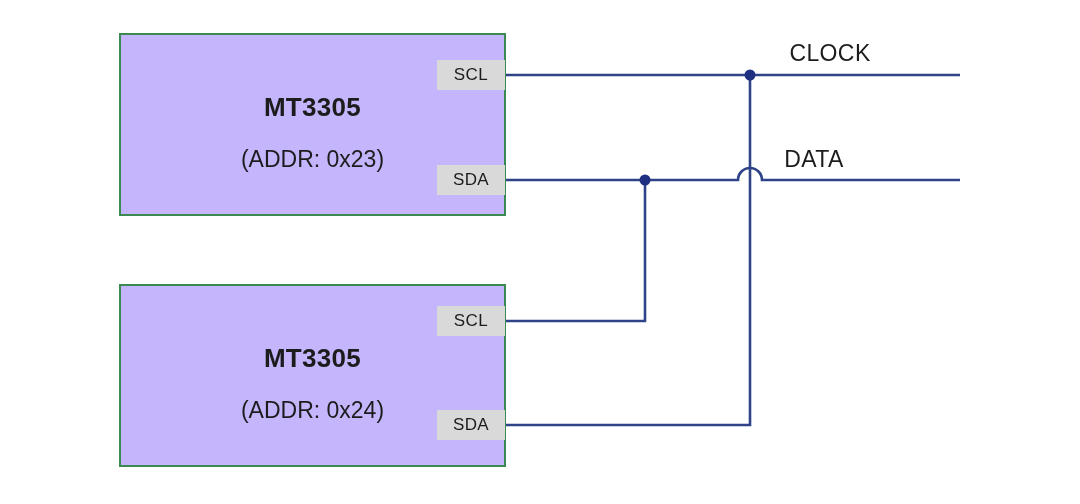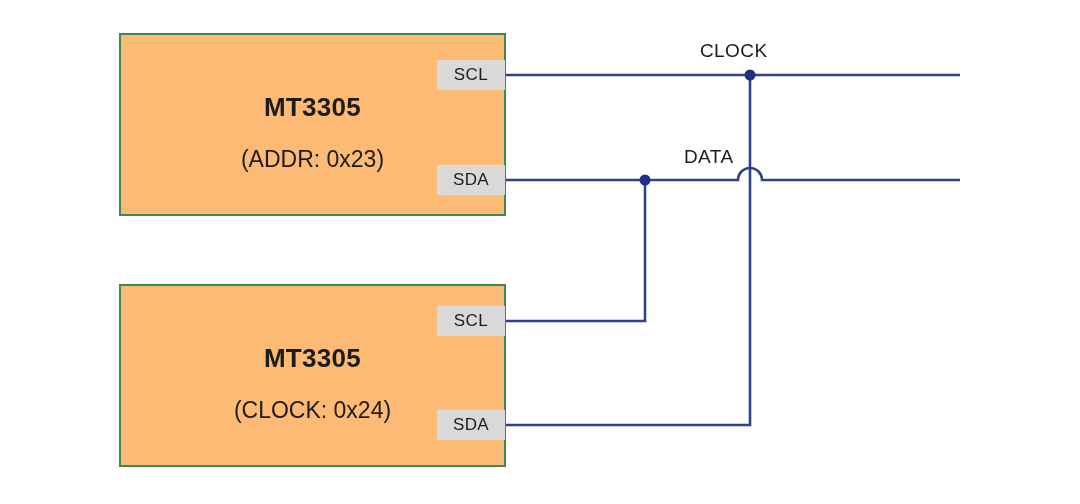--- a/index.html
+++ b/index.html
@@ -22,21 +22,21 @@
     left: 0;
     top: 0;
     width: 1080px;
     height: 504px;
     pointer-events: none;
   }
   .chip {
     position: absolute;
     box-sizing: border-box;
     border: 2px solid #3a8a52;
-    background: #fdba74;
+    background: #c4b5fd;
   }
   .chip-text {
     position: absolute;
     left: 0;
     width: 100%;
     text-align: center;
     color: #1c1c1c;
   }
   .chip-name {
     font-size: 26px;
@@ -55,22 +55,22 @@
     color: #1c1c1c;
     font-size: 17px;
     display: flex;
     align-items: center;
     justify-content: center;
     letter-spacing: 0.4px;
   }
   .bus-label {
     position: absolute;
     color: #1c1c1c;
-    font-size: 19px;
-    text-align: left;
+    font-size: 23px;
+    text-align: center;
     letter-spacing: 0.4px;
     white-space: nowrap;
   }
 </style>
 </head>
 <body>
 
 <div id="canvas">
 
   <svg class="wires" viewBox="0 0 1080 504">
@@ -88,21 +88,21 @@
 
   <div class="chip" style="left:119px; top:33px; width:387px; height:183px;">
     <div class="chip-text chip-name" style="top:57px;">MT3305</div>
     <div class="chip-text chip-addr" style="top:97px;">(ADDR: 0x23)</div>
   </div>
   <div class="pin" style="left:437px; top:60px; width:68px; height:30px;">SCL</div>
   <div class="pin" style="left:437px; top:165px; width:68px; height:30px;">SDA</div>
 
   <div class="chip" style="left:119px; top:284px; width:387px; height:183px;">
     <div class="chip-text chip-name" style="top:57px;">MT3305</div>
-    <div class="chip-text chip-addr" style="top:97px;">(CLOCK: 0x24)</div>
+    <div class="chip-text chip-addr" style="top:97px;">(ADDR: 0x24)</div>
   </div>
   <div class="pin" style="left:437px; top:306px; width:68px; height:30px;">SCL</div>
   <div class="pin" style="left:437px; top:410px; width:68px; height:30px;">SDA</div>
 
   <div class="bus-label" style="left:700px; top:40px; width:260px;">CLOCK</div>
   <div class="bus-label" style="left:684px; top:146px; width:260px;">DATA</div>
 
 </div>
 
 </body></html>

